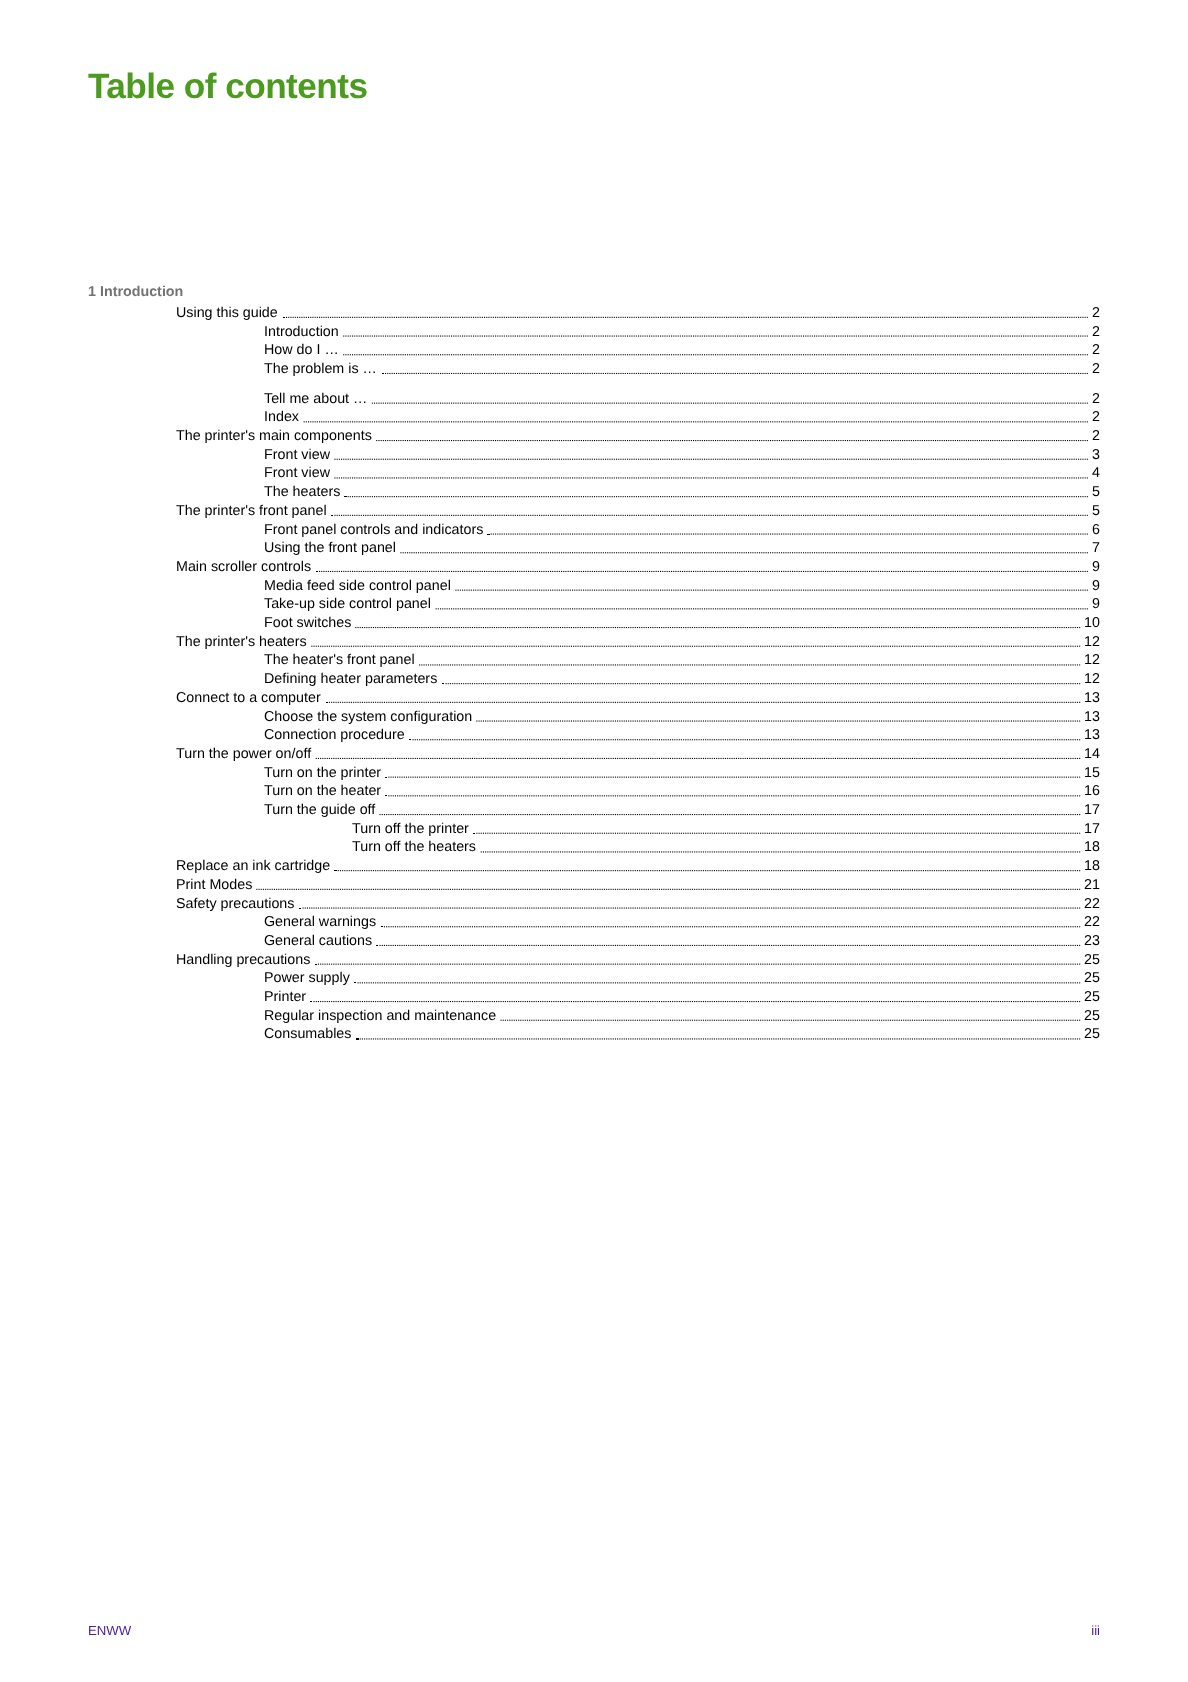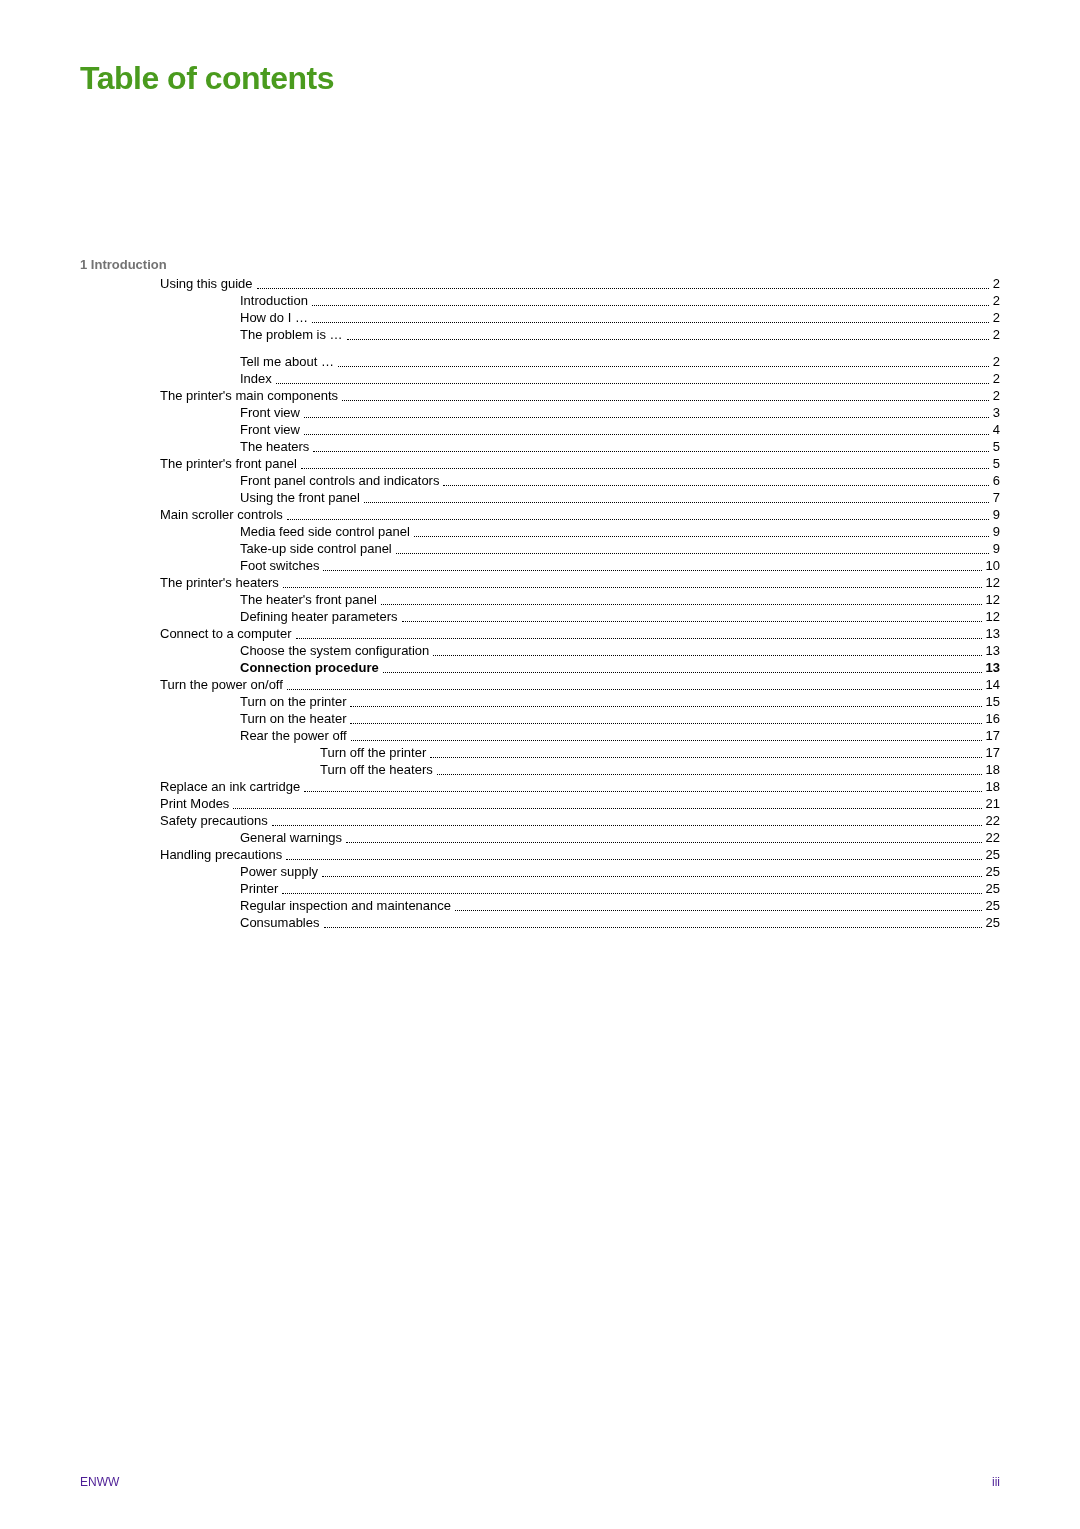--- a/index.html
+++ b/index.html
@@ -183,42 +183,42 @@
       <div class="toc-entry" style="padding-left: 80px;">
         <span class="entry-text">Connect to a computer</span>
         <span class="dots"></span>
         <span class="page-num">13</span>
       </div>
       <div class="toc-entry" style="padding-left: 160px;">
         <span class="entry-text">Choose the system configuration</span>
         <span class="dots"></span>
         <span class="page-num">13</span>
       </div>
-      <div class="toc-entry" style="padding-left: 160px; font-weight: bold;">
+      <div class="toc-entry" style="padding-left: 160px;">
         <span class="entry-text">Connection procedure</span>
         <span class="dots"></span>
         <span class="page-num">13</span>
       </div>
       <div class="toc-entry" style="padding-left: 80px;">
         <span class="entry-text">Turn the power on/off</span>
         <span class="dots"></span>
         <span class="page-num">14</span>
       </div>
       <div class="toc-entry" style="padding-left: 160px;">
         <span class="entry-text">Turn on the printer</span>
         <span class="dots"></span>
         <span class="page-num">15</span>
       </div>
       <div class="toc-entry" style="padding-left: 160px;">
         <span class="entry-text">Turn on the heater</span>
         <span class="dots"></span>
         <span class="page-num">16</span>
       </div>
       <div class="toc-entry" style="padding-left: 160px;">
-        <span class="entry-text">Rear the power off</span>
+        <span class="entry-text">Turn the guide off</span>
         <span class="dots"></span>
         <span class="page-num">17</span>
       </div>
       <div class="toc-entry" style="padding-left: 240px;">
         <span class="entry-text">Turn off the printer</span>
         <span class="dots"></span>
         <span class="page-num">17</span>
       </div>
       <div class="toc-entry" style="padding-left: 240px;">
         <span class="entry-text">Turn off the heaters</span>
@@ -237,20 +237,25 @@
       </div>
       <div class="toc-entry" style="padding-left: 80px;">
         <span class="entry-text">Safety precautions</span>
         <span class="dots"></span>
         <span class="page-num">22</span>
       </div>
       <div class="toc-entry" style="padding-left: 160px;">
         <span class="entry-text">General warnings</span>
         <span class="dots"></span>
         <span class="page-num">22</span>
+      </div>
+      <div class="toc-entry" style="padding-left: 160px;">
+        <span class="entry-text">General cautions</span>
+        <span class="dots"></span>
+        <span class="page-num">23</span>
       </div>
       <div class="toc-entry" style="padding-left: 80px;">
         <span class="entry-text">Handling precautions</span>
         <span class="dots"></span>
         <span class="page-num">25</span>
       </div>
       <div class="toc-entry" style="padding-left: 160px;">
         <span class="entry-text">Power supply</span>
         <span class="dots"></span>
         <span class="page-num">25</span>

